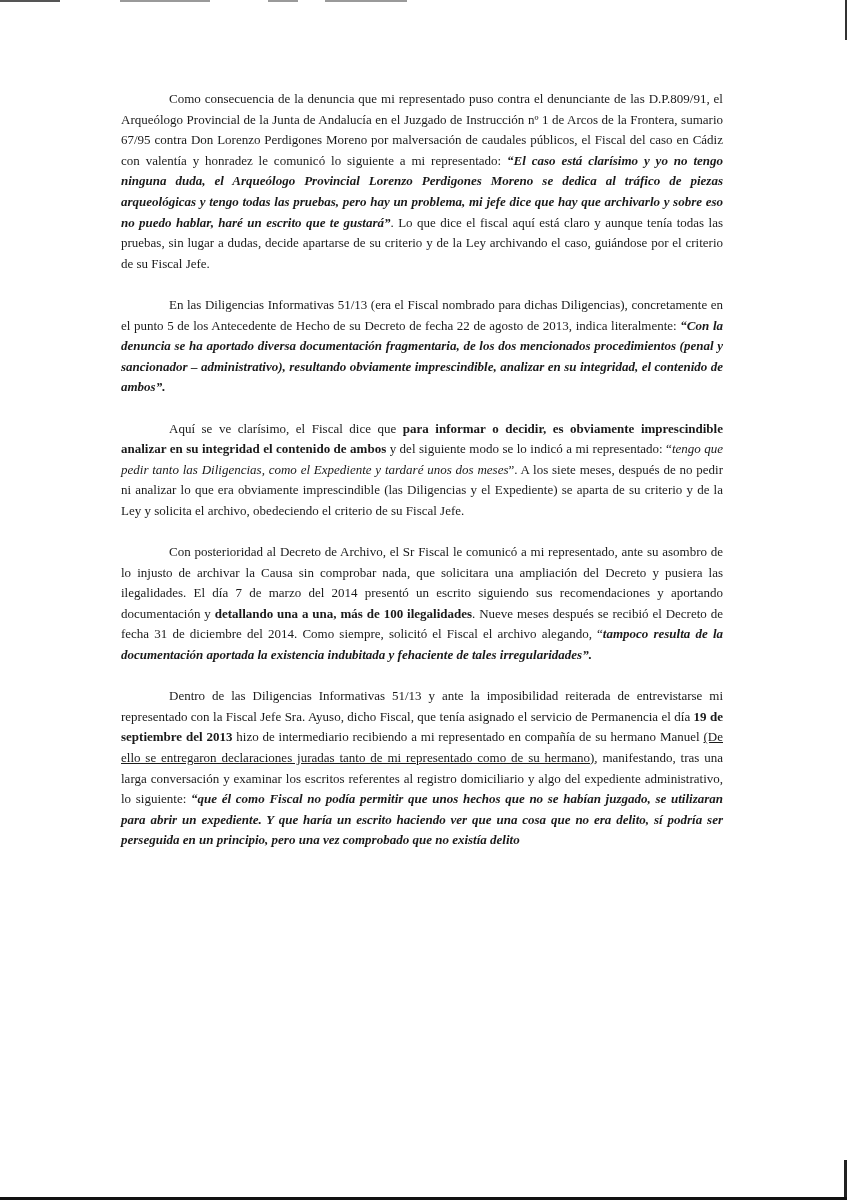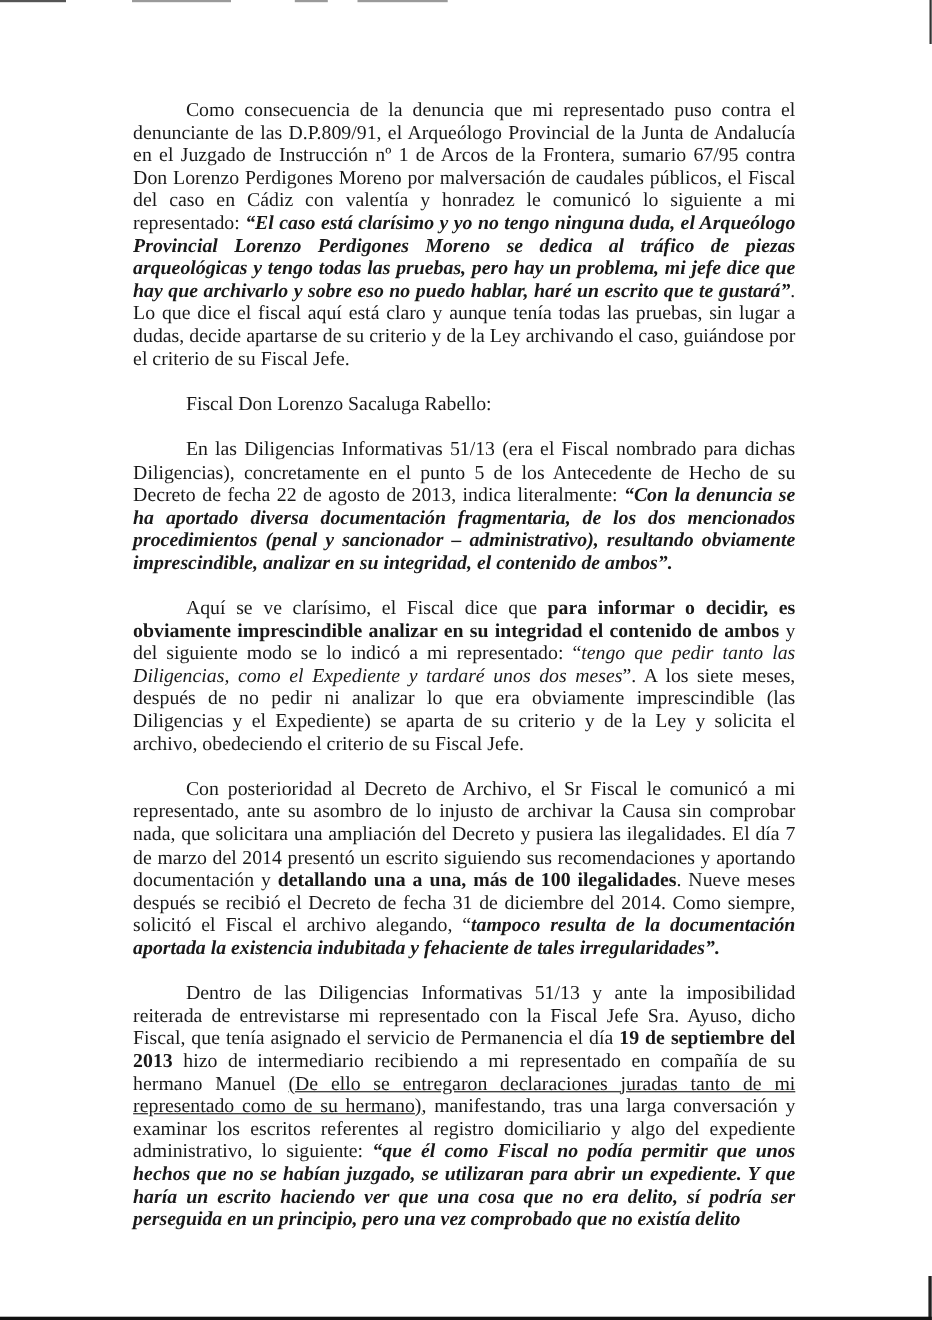--- a/index.html
+++ b/index.html
@@ -8,21 +8,21 @@
     position: absolute; left: 0; top: 0; width: 847px; height: 1200px;
     background: #ffffff;
   }
   .scan-top { position: absolute; top: 0; height: 2px; background: #9a9a9a; }
   .scan-bottom { position: absolute; left: 0; bottom: 0; width: 847px; height: 3px; background: #111; }
   .scan-right { position: absolute; right: 0; top: 0; width: 2px; height: 40px; background: #333; }
   .scan-right-b { position: absolute; right: 0; bottom: 0; width: 3px; height: 40px; background: #222; }
   .body-text {
     position: absolute; left: 121px; top: 89px; width: 602px;
     font-family: "Liberation Serif", "DejaVu Serif", serif;
-    font-size: 18px; line-height: 20.6px; color: #1a1a1a;
+    font-size: 13px; line-height: 20.6px; color: #1a1a1a;
     text-align: justify;
   }
   .para { margin: 0 0 20.6px 0; text-indent: 48px; }
   .heading { margin: 0 0 20.6px 0; text-indent: 48px; }
   .b { font-weight: bold; }
   .i { font-style: italic; }
   .u { text-decoration: underline; }
 </style>
 </head>
 <body>
@@ -33,23 +33,20 @@
   <div class="scan-top" style="left:268px;width:30px;"></div>
   <div class="scan-top" style="left:325px;width:82px;"></div>
   <div class="scan-right"></div>
   <div class="scan-right-b"></div>
   <div class="scan-bottom"></div>
 
   <div class="body-text" id="body-text">
     <p class="para">
       <span>Como consecuencia de la denuncia que mi representado puso contra el denunciante de las D.P.809/91, el Arqueólogo Provincial de la Junta de Andalucía en el Juzgado de Instrucción nº 1 de Arcos de la Frontera, sumario 67/95 contra Don Lorenzo Perdigones Moreno por malversación de caudales públicos, el Fiscal del caso en Cádiz con valentía y honradez le comunicó lo siguiente a mi representado: </span><span class="b i">“El caso está clarísimo y yo no tengo ninguna duda, el Arqueólogo Provincial Lorenzo Perdigones Moreno se dedica al tráfico de piezas arqueológicas y tengo todas las pruebas, pero hay un problema, mi jefe dice que hay que archivarlo y sobre eso no puedo hablar, haré un escrito que te gustará”</span><span>. Lo que dice el fiscal aquí está claro y aunque tenía todas las pruebas, sin lugar a dudas, decide apartarse de su criterio y de la Ley archivando el caso, guiándose por el criterio de su Fiscal Jefe.</span>
     </p>
-    <p class="heading">
-      <span>Fiscal Don Lorenzo Sacaluga Rabello:</span>
-    </p>
     <p class="para">
       <span>En las Diligencias Informativas 51/13 (era el Fiscal nombrado para dichas Diligencias), concretamente en el punto 5 de los Antecedente de Hecho de su Decreto de fecha 22 de agosto de 2013, indica literalmente: </span><span class="b i">“Con la denuncia se ha aportado diversa documentación fragmentaria, de los dos mencionados procedimientos (penal y sancionador – administrativo), resultando obviamente imprescindible, analizar en su integridad, el contenido de ambos”.</span>
     </p>
     <p class="para">
       <span>Aquí se ve clarísimo, el Fiscal dice que </span><span class="b">para informar o decidir, es obviamente imprescindible analizar en su integridad el contenido de ambos</span><span> y del siguiente modo se lo indicó a mi representado: “</span><span class="i">tengo que pedir tanto las Diligencias, como el Expediente y tardaré unos dos meses</span><span>”. A los siete meses, después de no pedir ni analizar lo que era obviamente imprescindible (las Diligencias y el Expediente) se aparta de su criterio y de la Ley y solicita el archivo, obedeciendo el criterio de su Fiscal Jefe.</span>
     </p>
     <p class="para">
       <span>Con posterioridad al Decreto de Archivo, el Sr Fiscal le comunicó a mi representado, ante su asombro de lo injusto de archivar la Causa sin comprobar nada, que solicitara una ampliación del Decreto y pusiera las ilegalidades. El día 7 de marzo del 2014 presentó un escrito siguiendo sus recomendaciones y aportando documentación y </span><span class="b">detallando una a una, más de 100 ilegalidades</span><span>. Nueve meses después se recibió el Decreto de fecha 31 de diciembre del 2014. Como siempre, solicitó el Fiscal el archivo alegando, “</span><span class="b i">tampoco resulta de la documentación aportada la existencia indubitada y fehaciente de tales irregularidades</span><span class="b i">”.</span>
     </p>
     <p class="para">

